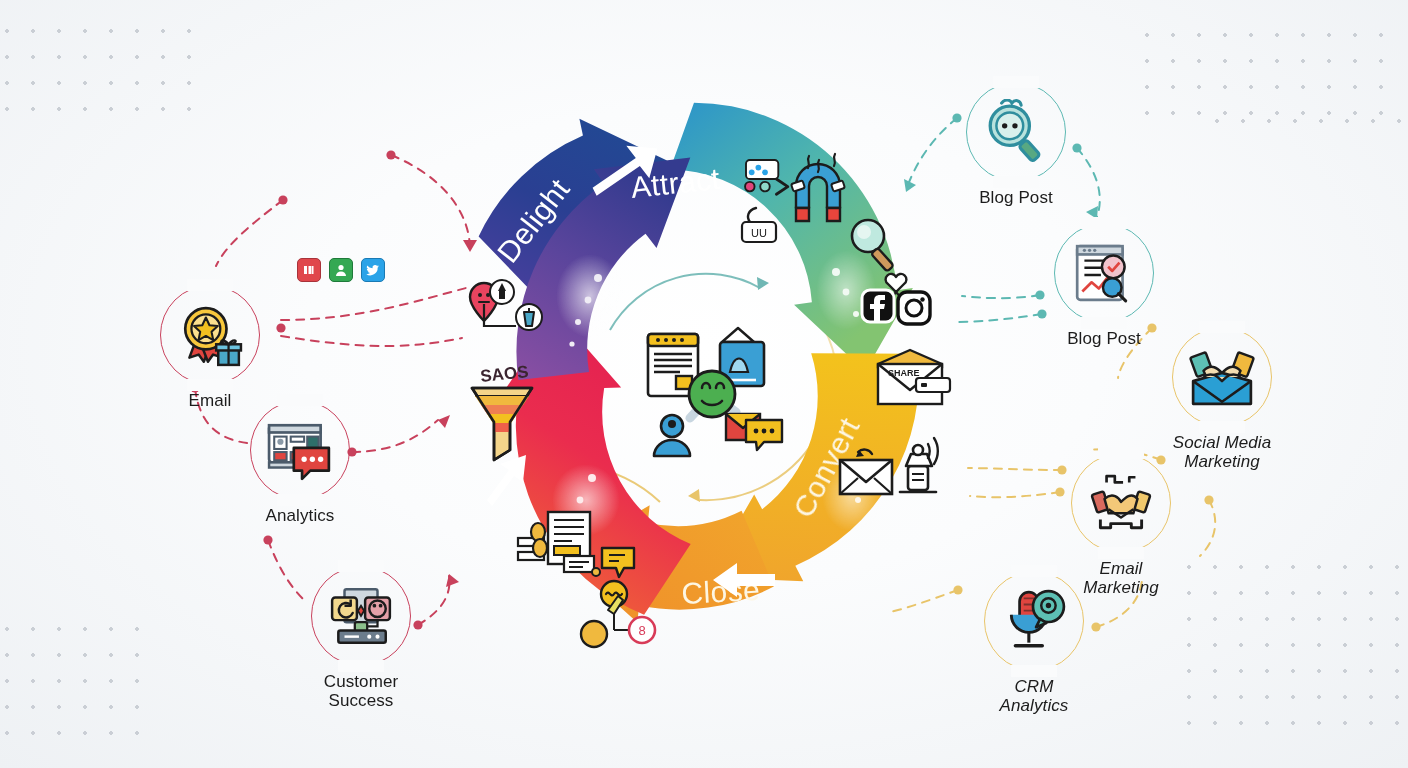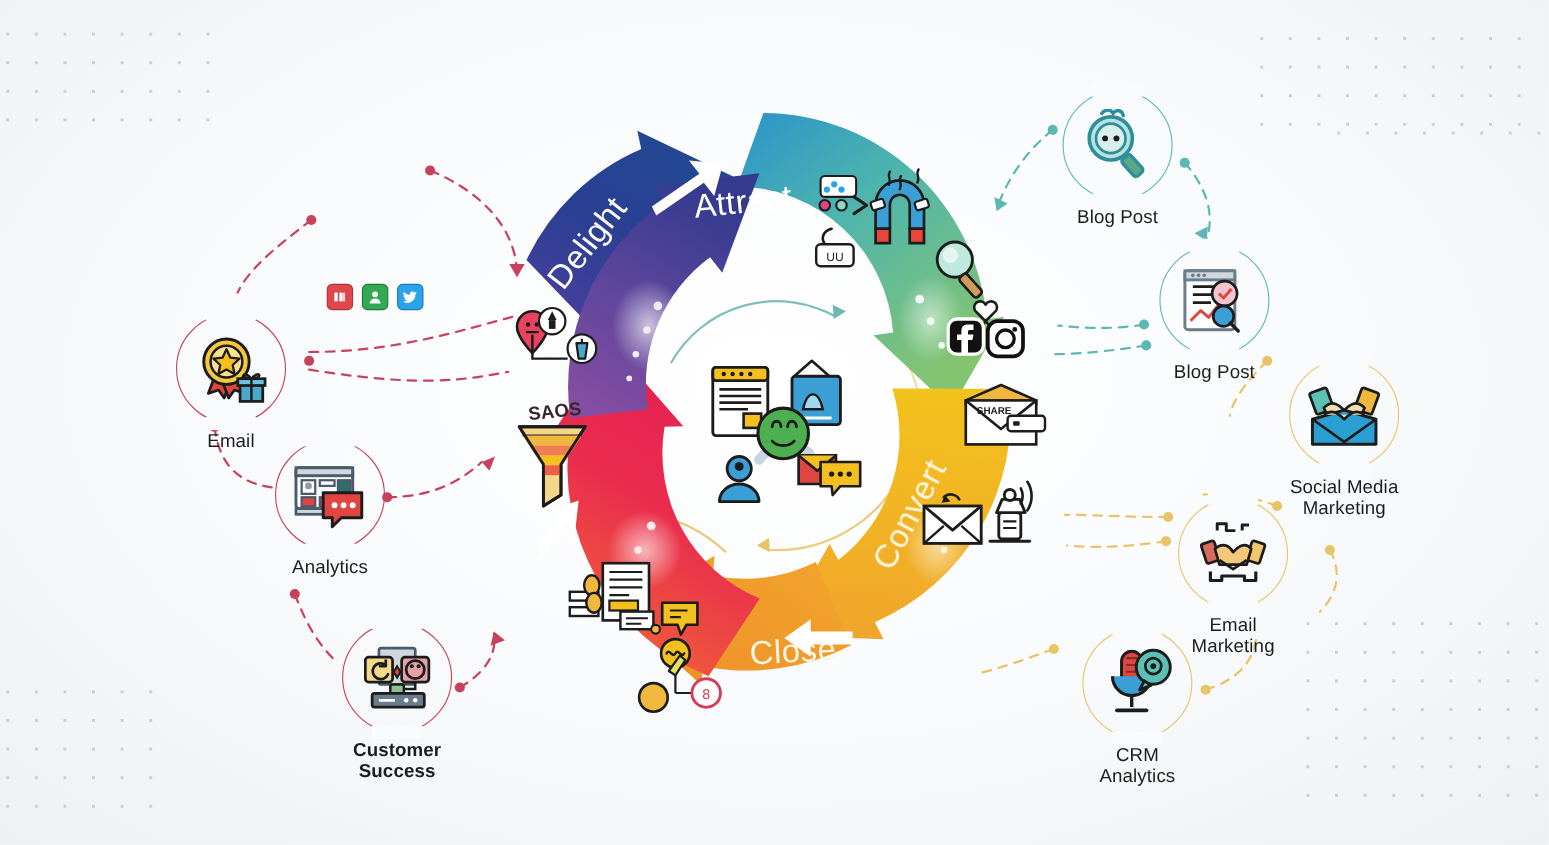--- a/index.html
+++ b/index.html
@@ -55,21 +55,21 @@
     margin-top:6px;
     font-size:17px; color:#1c1c1c; line-height:1.12;
     white-space:pre-line;
     letter-spacing:.1px;
   }
   .ico { width:60px; height:60px; display:block; }
   .ico-lg { width:66px; height:66px; }
 
   .c-red  { color:#c8415c; }
   .c-teal { color:#5cb8b2; }
-  .c-gold { color:#e8c469; }
+  .c-gold { color:#e8c469;font-style:italic; }
 
   
   #app-trio { position:absolute; left:297px; top:258px; display:flex; gap:8px; }
   #app-trio .sq { width:24px; height:24px; border-radius:5px; display:flex;
                   align-items:center; justify-content:center; }
   #app-trio .sq svg { width:16px; height:16px; display:block; }
 
   .hub { position:absolute; left:634px; top:322px; width:156px; height:140px; }
 </style>
 </head>
@@ -481,21 +481,21 @@
       <rect x="2" y="44" width="50" height="5" fill="#cfd8df" stroke="#4b5b6b" stroke-width="2.4"></rect>
       <path d="M26,30 l34,0 l0,22 l-18,0 l-8,8 l0,-8 l-8,0 z" fill="#e0453f" stroke="#1c1c1c" stroke-width="2.6" stroke-linejoin="round"></path>
       <circle cx="36" cy="41" r="2.6" fill="#fff"></circle>
           <circle cx="44" cy="41" r="2.6" fill="#fff"></circle>
       <circle cx="52" cy="41" r="2.6" fill="#fff"></circle>
     </svg>
   </div>
   <div class="cap">Analytics</div>
 </div>
 
-<div class="node c-red" style="left:311px; top:566px;font-weight:bold;">
+<div class="node c-red" style="left:311px; top:566px;">
   <div class="bub">
     <span class="mask-t"></span>
         <span class="mask-b"></span>
     <svg class="ico ico-lg" viewBox="0 0 64 64">
       <rect x="16" y="6" width="32" height="32" rx="2" fill="#cfd8df" stroke="#4b5b6b" stroke-width="2.4"></rect>
       <rect x="4" y="14" width="24" height="22" rx="3" fill="#f3d98e" stroke="#1c1c1c" stroke-width="2.4"></rect>
       <path d="M22,21 a7,7 0 1 0 2,8" fill="none" stroke="#1c1c1c" stroke-width="2.4" stroke-linecap="round"></path>
       <path d="M22,16 l0,6 l-6,0" fill="none" stroke="#1c1c1c" stroke-width="2.4" stroke-linejoin="round"></path>
       <rect x="36" y="14" width="24" height="22" rx="3" fill="#e5a0a8" stroke="#1c1c1c" stroke-width="2.4"></rect>
       <circle cx="48" cy="25" r="8" fill="none" stroke="#1c1c1c" stroke-width="2.4"></circle>

